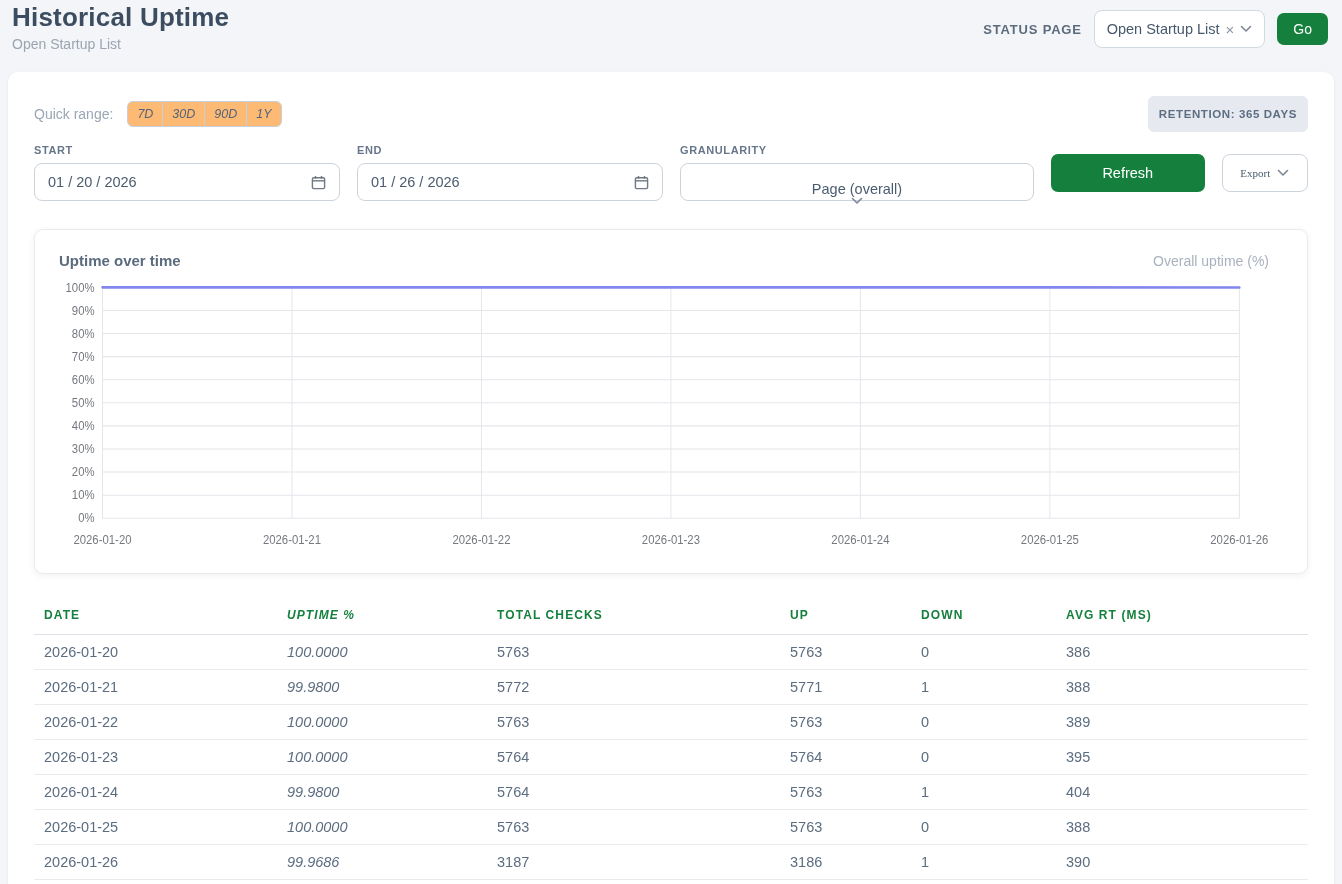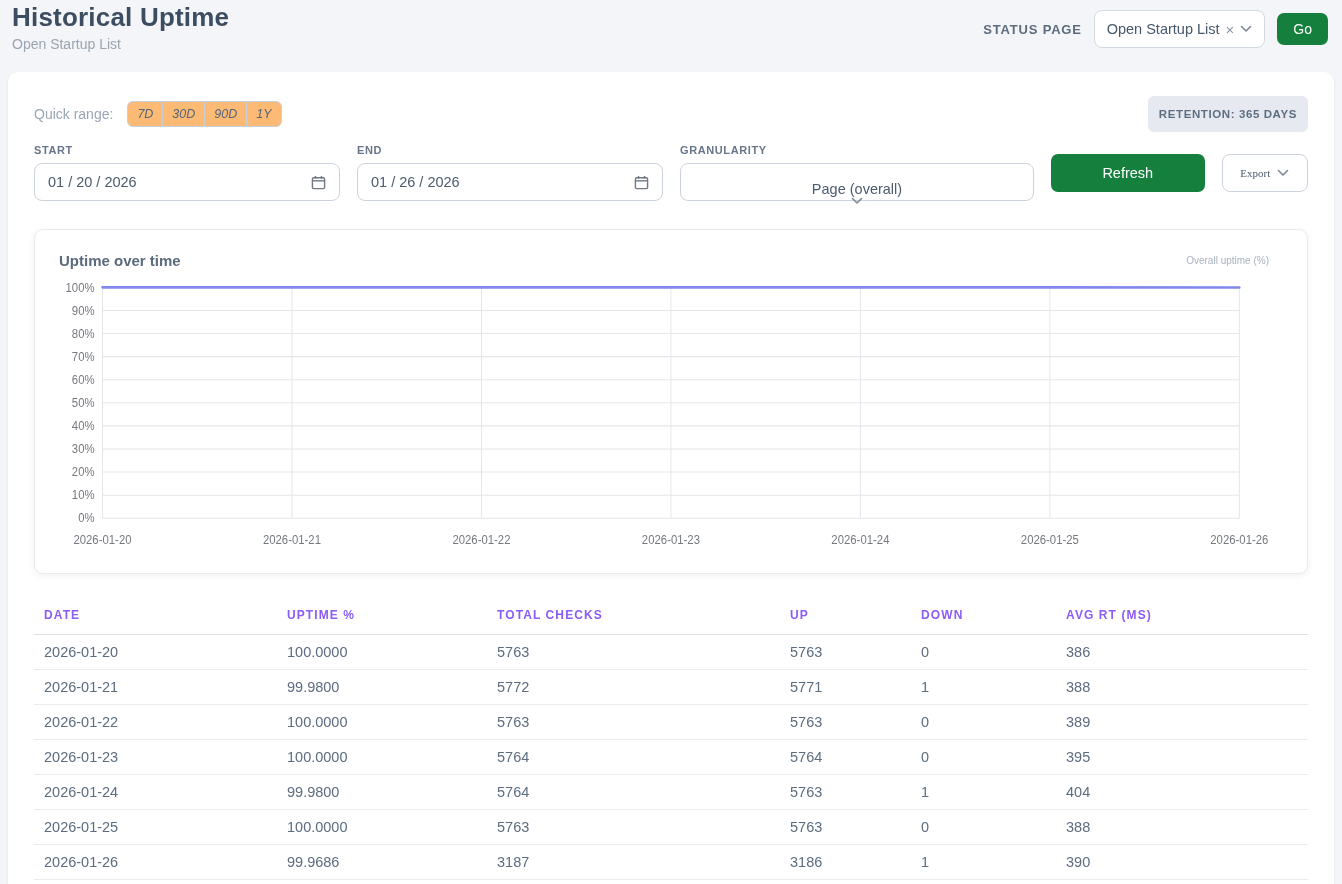--- a/index.html
+++ b/index.html
@@ -37,29 +37,29 @@
   .f-gran .input { width:354px;flex-direction:column; }
   .cal-icon { width:15px; height:15px; }
   .cal-icon rect, .cal-icon line { stroke:#6f7884; stroke-width:1.5; fill:none; }
   .refresh-btn { width:191px; height:38px; font-size:14.5px; }
   .export-btn { width:107px; height:38px; background:#fff; border:1px solid #ccd3dc; border-radius:8px; color:#4b5c6f; font-size:11px; display:flex; align-items:center; justify-content:center; gap:7px; cursor:pointer; font-family:Liberation Serif, serif; }
 
   
   .chart-card { margin-top:28px; border:1px solid #e9ebf0; border-radius:9px; box-shadow:0 2px 6px rgba(40,50,70,.07); padding:18px 36px 14px 22px; }
   .chart-head { display:flex; justify-content:space-between; align-items:center; padding:4px 2px 10px 2px; }
   .chart-title { font-size:15px; font-weight:700; color:#5a6b7e; }
-  .chart-legend { font-size:10px; color:#a9b2be; }
+  .chart-legend { font-size:14px; color:#a9b2be; }
   .chart-svg { width:100%; height:280px; display:block; overflow:visible; }
 
   
   .uptime-table { width:100%; border-collapse:collapse; margin-top:26px; table-layout:fixed; }
-  .uptime-table th { text-align:left; font-size:12px; font-weight:700; color:#8b5cf6; letter-spacing:1.1px; padding:8px 6px 12px 10px; border-bottom:1px solid #dce1e7; }
+  .uptime-table th { text-align:left; font-size:12px; font-weight:700; color:#15803d; letter-spacing:1.1px; padding:8px 6px 12px 10px; border-bottom:1px solid #dce1e7; }
   .uptime-table td { font-size:14.5px; color:#5c6d80; padding:9px 6px 9px 10px; border-bottom:1px solid #e9ebef; }
   .uptime-table th:nth-child(1), .uptime-table td:nth-child(1) { width:243px; }
-  .uptime-table th:nth-child(2), .uptime-table td:nth-child(2) { width:210px; }
+  .uptime-table th:nth-child(2), .uptime-table td:nth-child(2) { width:210px;font-style:italic; }
   .uptime-table th:nth-child(3), .uptime-table td:nth-child(3) { width:293px; }
   .uptime-table th:nth-child(4), .uptime-table td:nth-child(4) { width:131px; }
   .uptime-table th:nth-child(5), .uptime-table td:nth-child(5) { width:145px; }
 </style>
 </head>
 <body>
 
 <header class="topbar">
   <div>
     <h1 class="page-title">Historical Uptime</h1>

